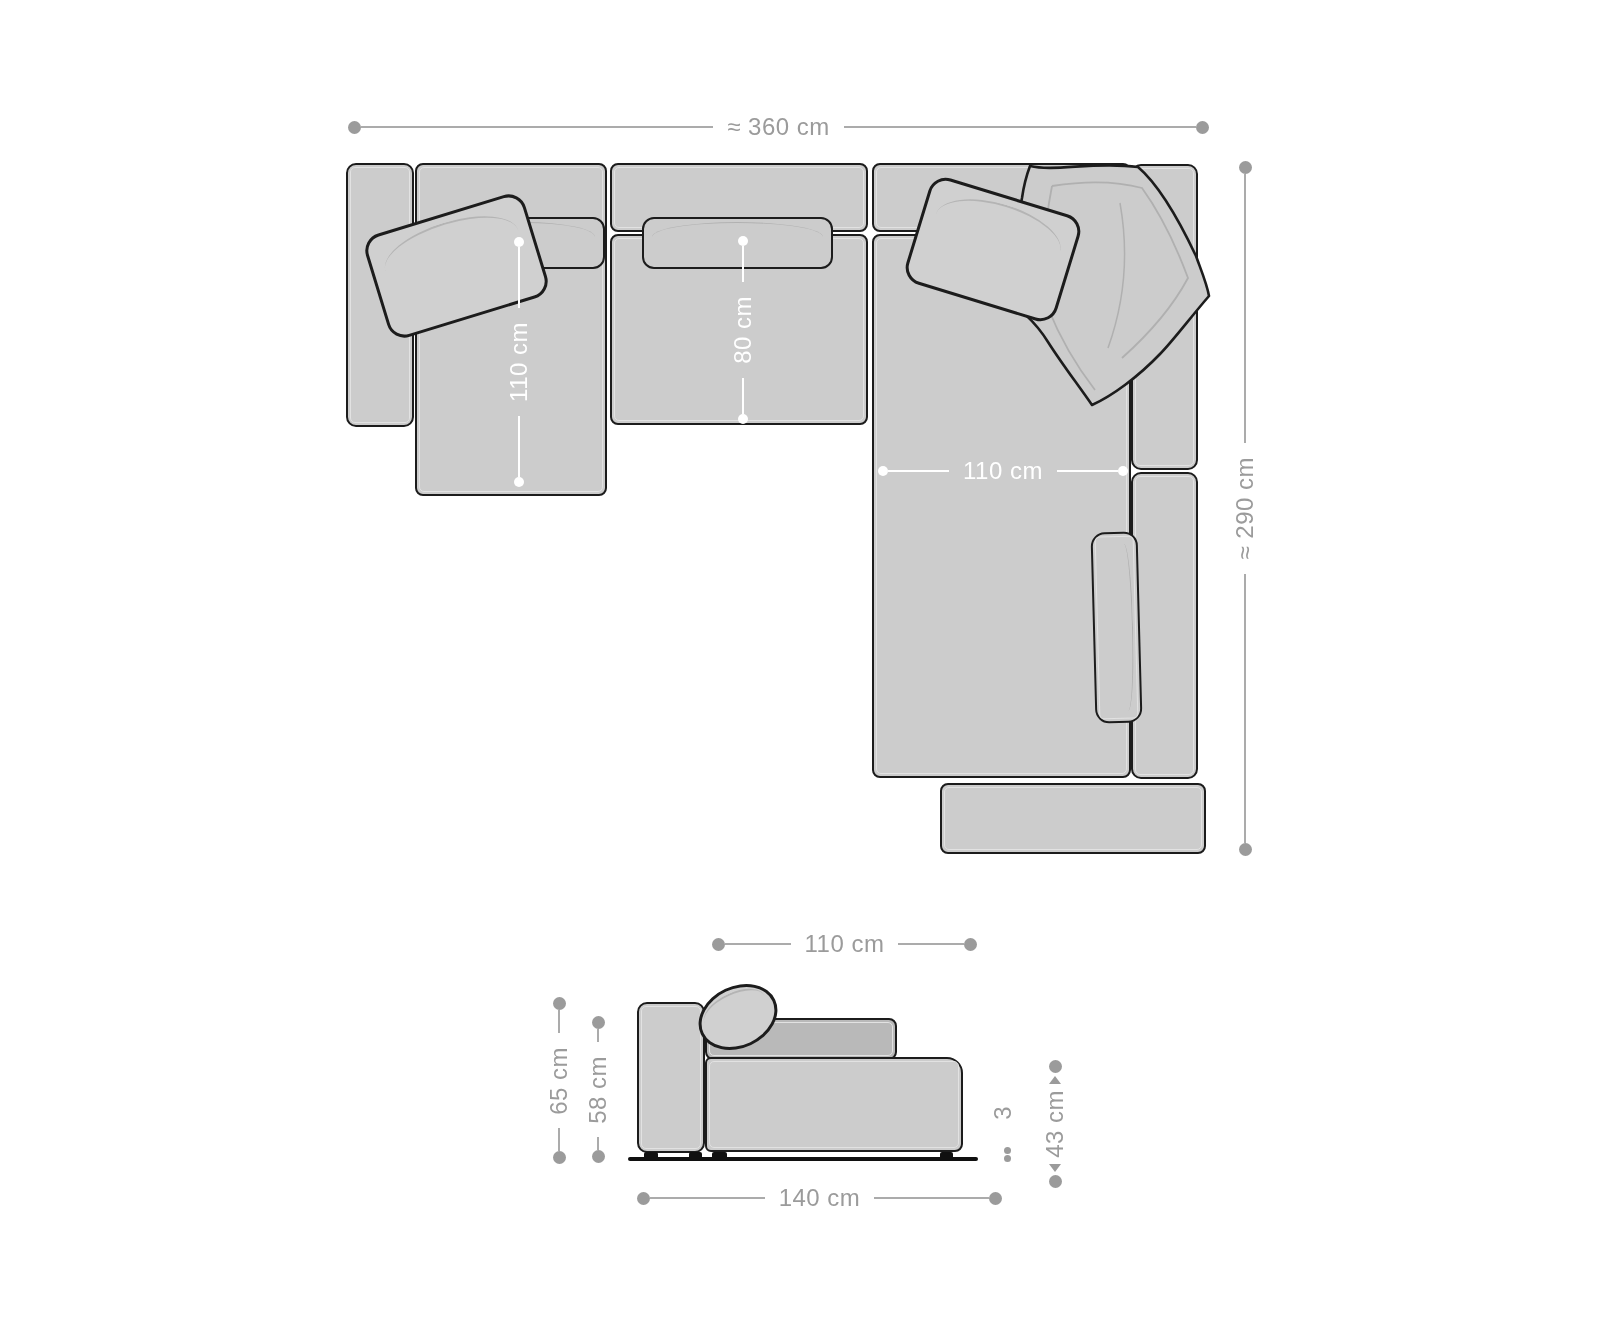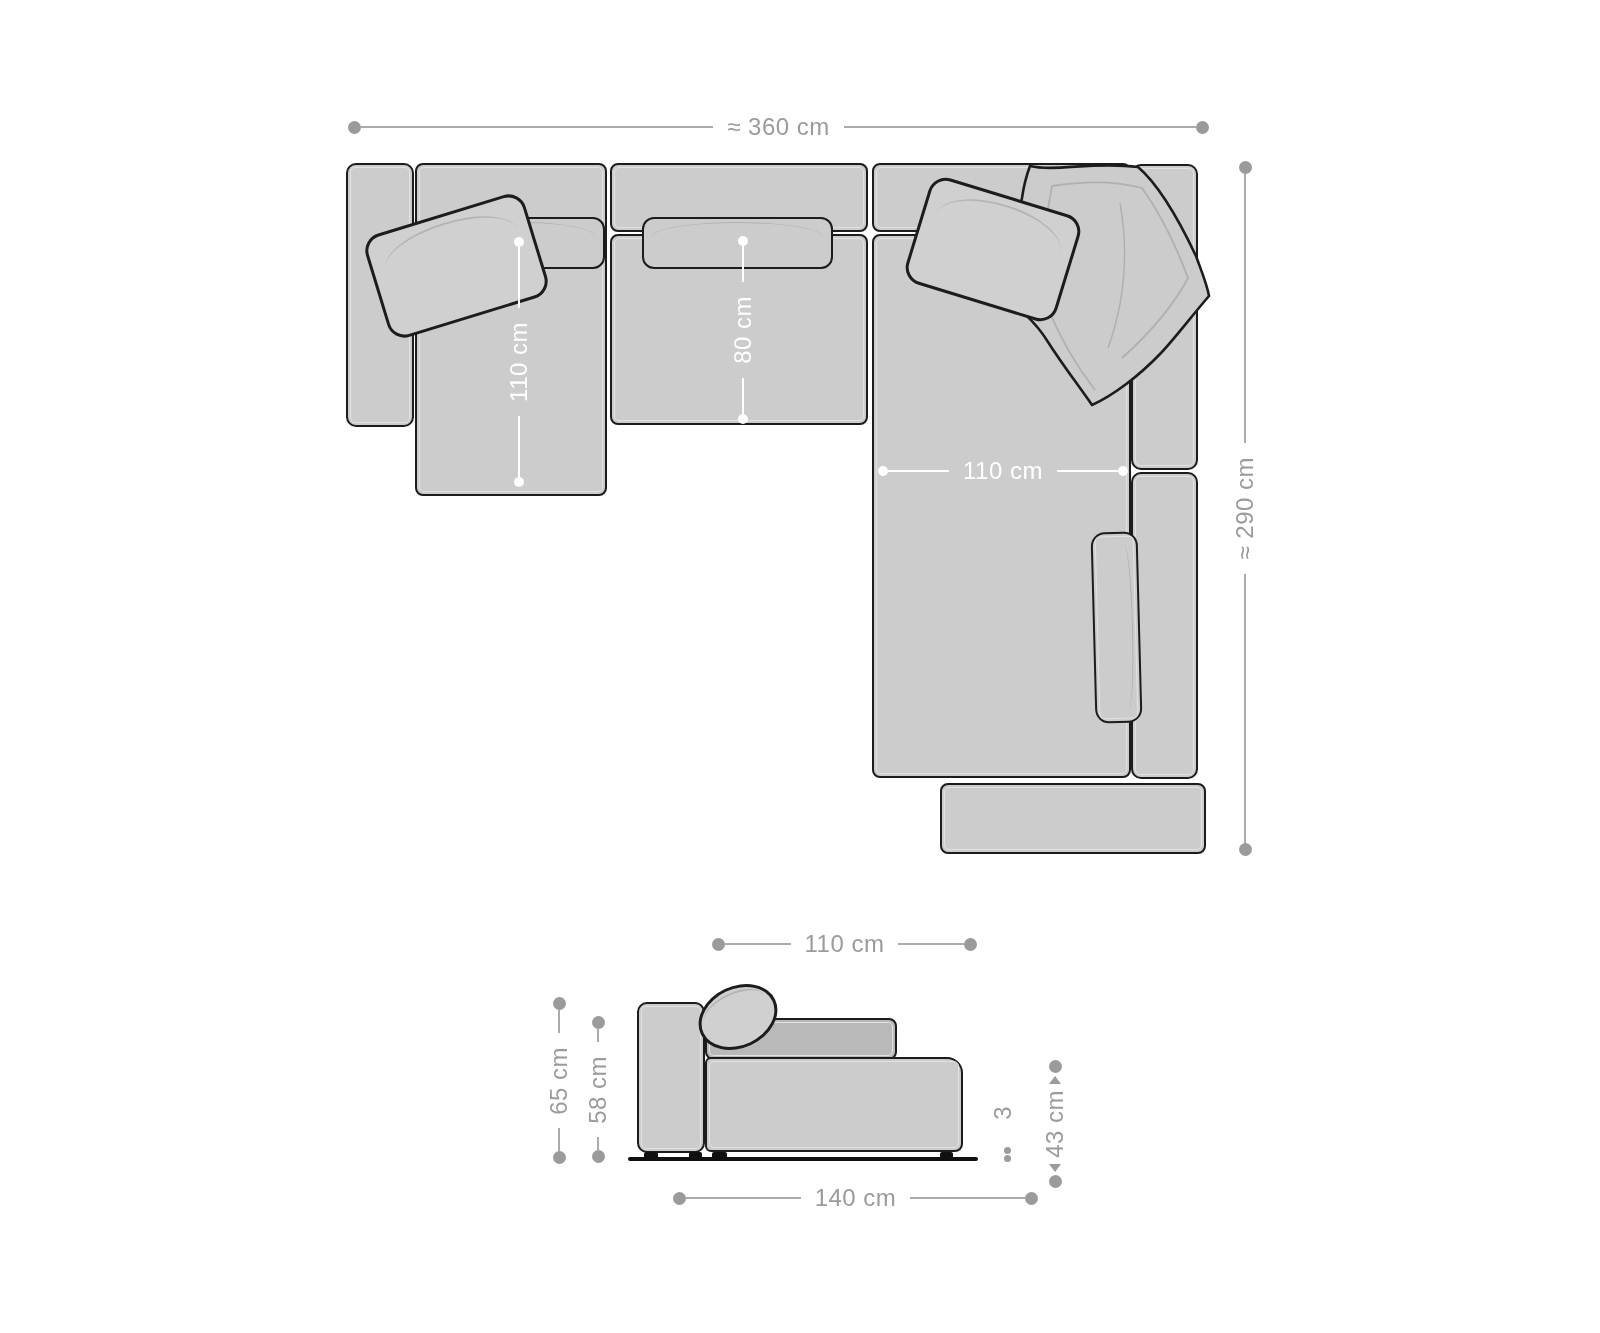--- a/index.html
+++ b/index.html
@@ -205,21 +205,21 @@
       <span class="arrow down"></span>
       <span class="dot"></span>
     </div>
 
     <div>
       <span class="vtext" style="left:991px;top:1106px;">3</span>
       <span class="minidot" style="left:1004px;top:1147px;"></span>
       <span class="minidot" style="left:1004px;top:1155px;"></span>
     </div>
 
-    <div class="dim h" style="left:667px;top:1191px;width:365px;height:14px;">
+    <div class="dim h" style="left:631px;top:1191px;width:365px;height:14px;">
       <span class="dot"></span>
       <span class="ln"></span>
       <span class="lbl">140 cm</span>
       <span class="ln"></span>
       <span class="dot"></span>
     </div>
   </div>
 
 </div>
 

